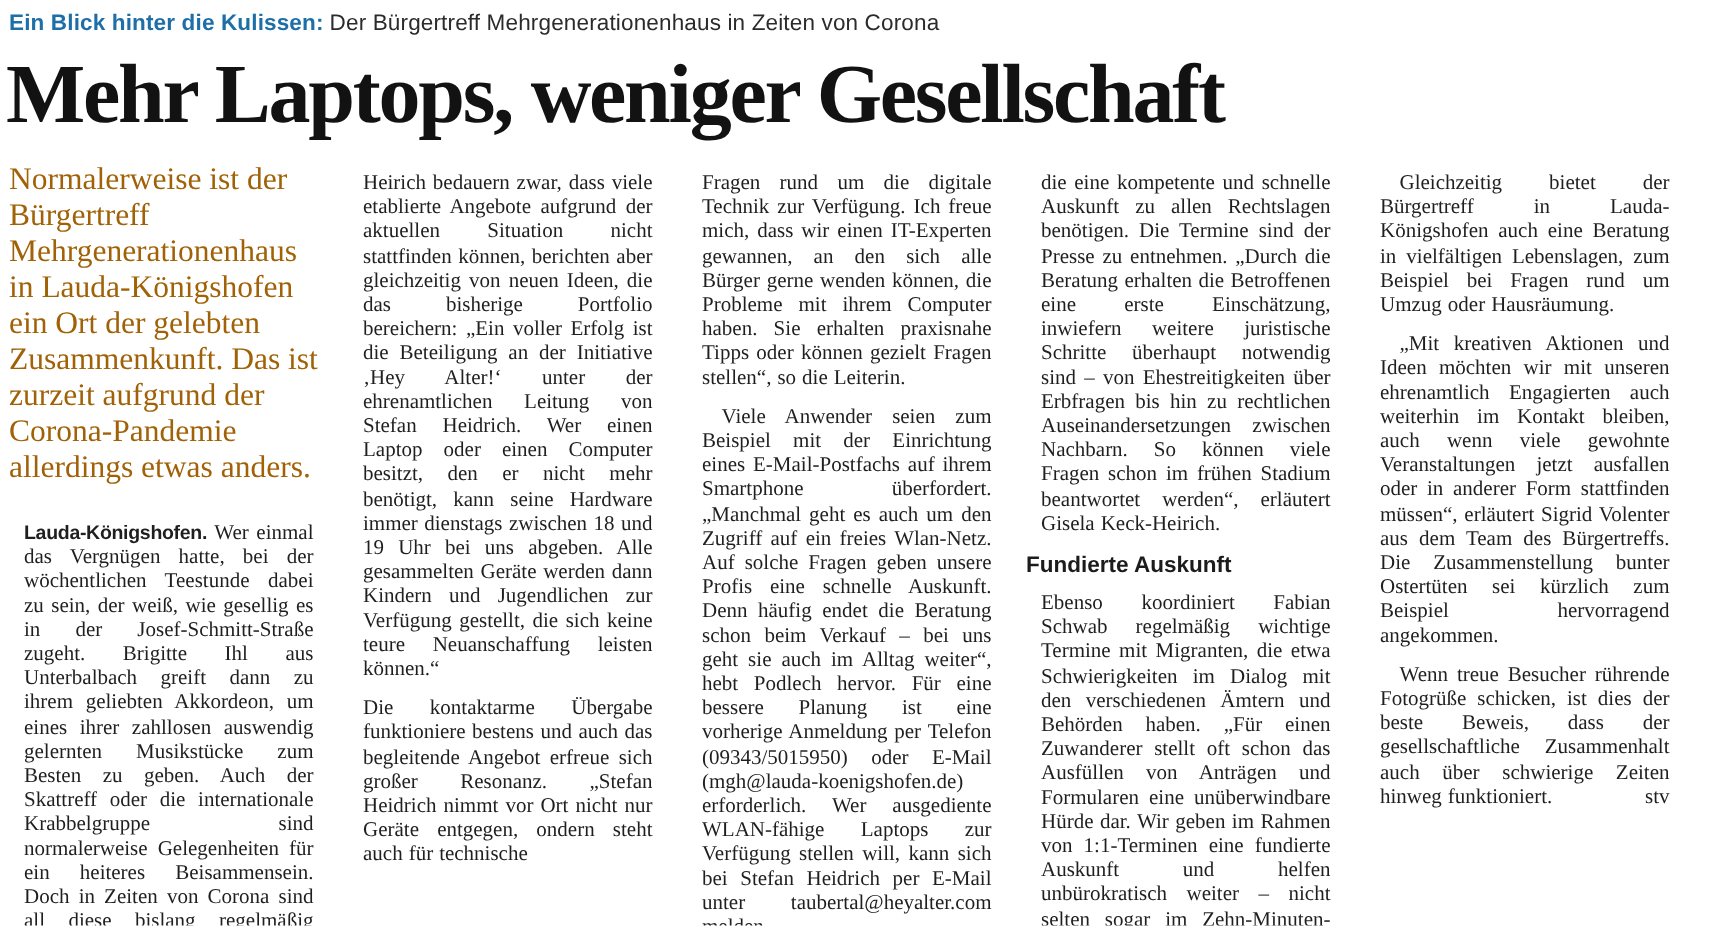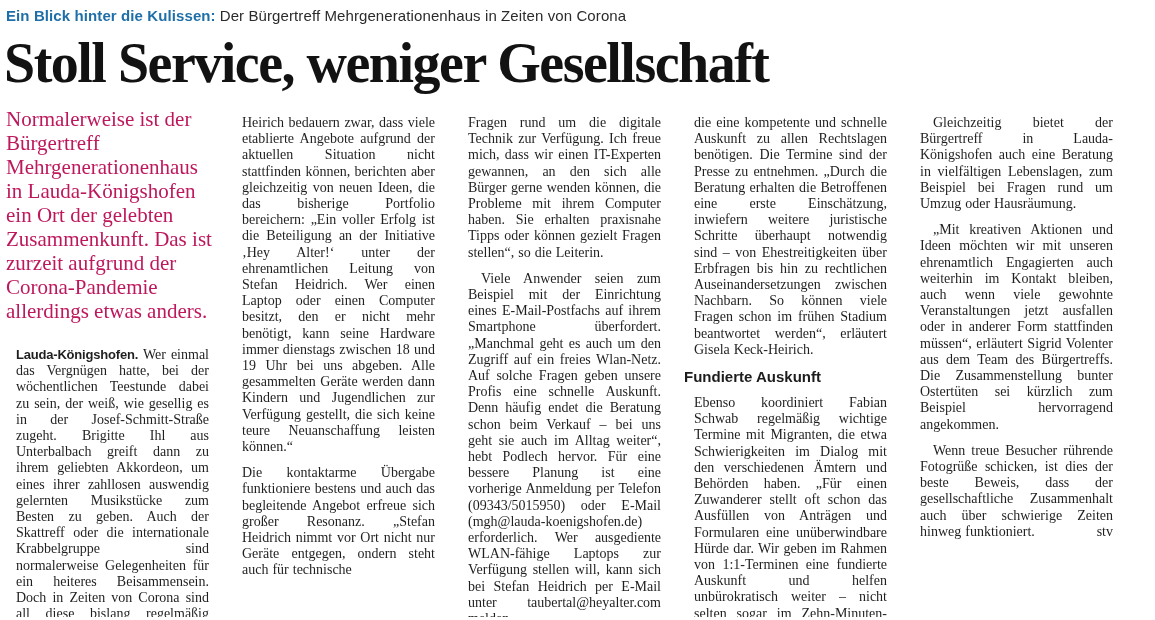--- a/index.html
+++ b/index.html
@@ -50,21 +50,21 @@
   .col {
     flex: 1 1 0;
     min-width: 0;
     overflow: hidden;
   }
   .lead {
     font-size: 21px;
     line-height: 24px;
     margin: 2px 0 24px 0;
     text-align: left;
-    color: #be185d;
+    color: #a16207;
   }
   .bp {
     font-size: 14px;
     line-height: 16.2px;
     margin: 10px;
     text-align: justify;
     hyphens: auto;
     -webkit-hyphens: auto;
     word-spacing: 0.5px;
   }
@@ -90,21 +90,21 @@
 </style>
 </head>
 <body>
 
 <div class="page">
 
   <div class="kicker">
     <span class="kicker-hl" style="color: rgb(30, 111, 168);">Ein Blick hinter die Kulissen:</span><span class="kicker-rest">Der Bürgertreff Mehrgenerationenhaus in Zeiten von Corona</span>
   </div>
 
-  <h1 class="headline">Stoll Service, weniger Gesellschaft</h1>
+  <h1 class="headline">Mehr Laptops, weniger Gesellschaft</h1>
 
   <div class="cols">
 
     <div class="col">
       <p class="lead">Normalerweise ist der Bürgertreff Mehrgenerationenhaus in Lauda-Königshofen ein Ort der gelebten Zusammenkunft. Das ist zurzeit aufgrund der Corona-Pandemie allerdings etwas anders.</p>
       <p class="bp"><span class="dateline">Lauda-Königshofen.</span> <span>Wer einmal das Vergnügen hatte, bei der wöchentlichen Teestunde dabei zu sein, der weiß, wie gesellig es in der Josef-Schmitt-Straße zugeht. Brigitte Ihl aus Unterbalbach greift dann zu ihrem geliebten Akkordeon, um eines ihrer zahllosen auswendig gelernten Musikstücke zum Besten zu geben. Auch der Skattreff oder die internationale Krabbelgruppe sind normalerweise Gelegenheiten für ein heiteres Beisammensein. Doch in Zeiten von Corona sind all diese bislang regelmäßig durchgeführten Veranstaltungen nicht möglich. Wie geht das Team mit der Situation um?</span></p>
       <p class="bp indent">Karolina Podlech, die künftige Leiterin des Bürgertreffs, und die amtierende Leiterin Gisela Keck-</p>
     </div>
 
     <div class="col">

